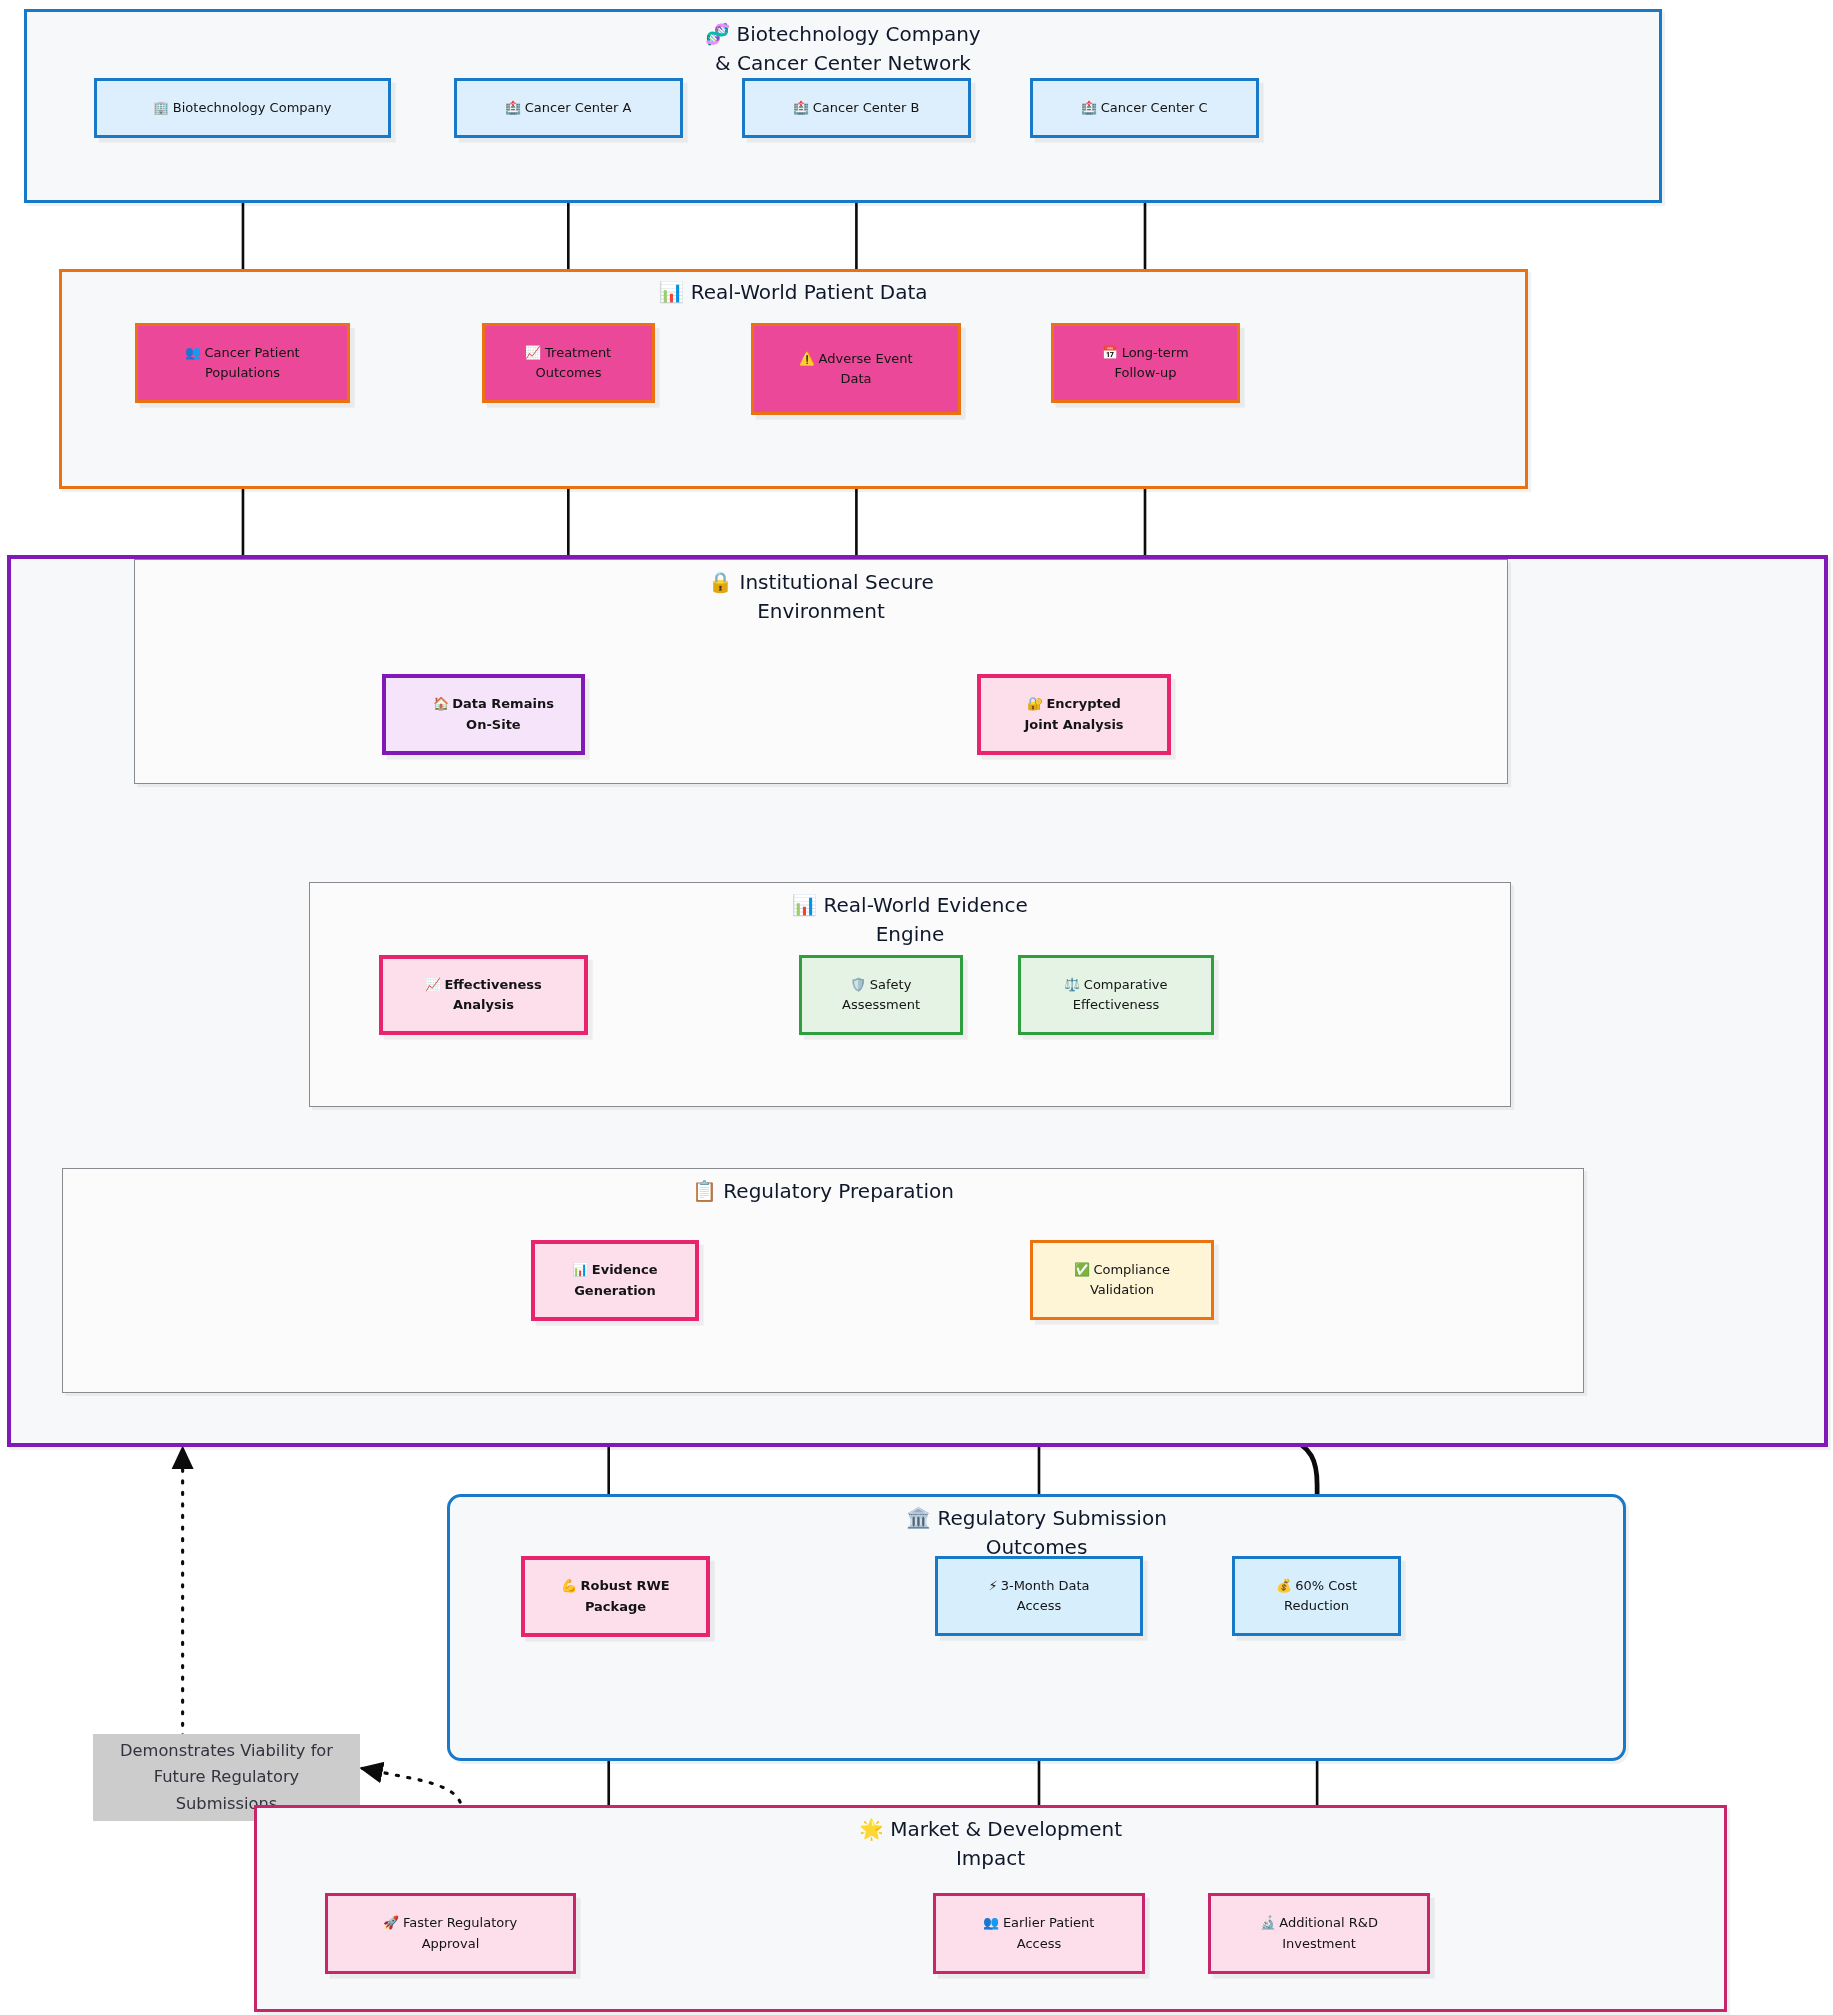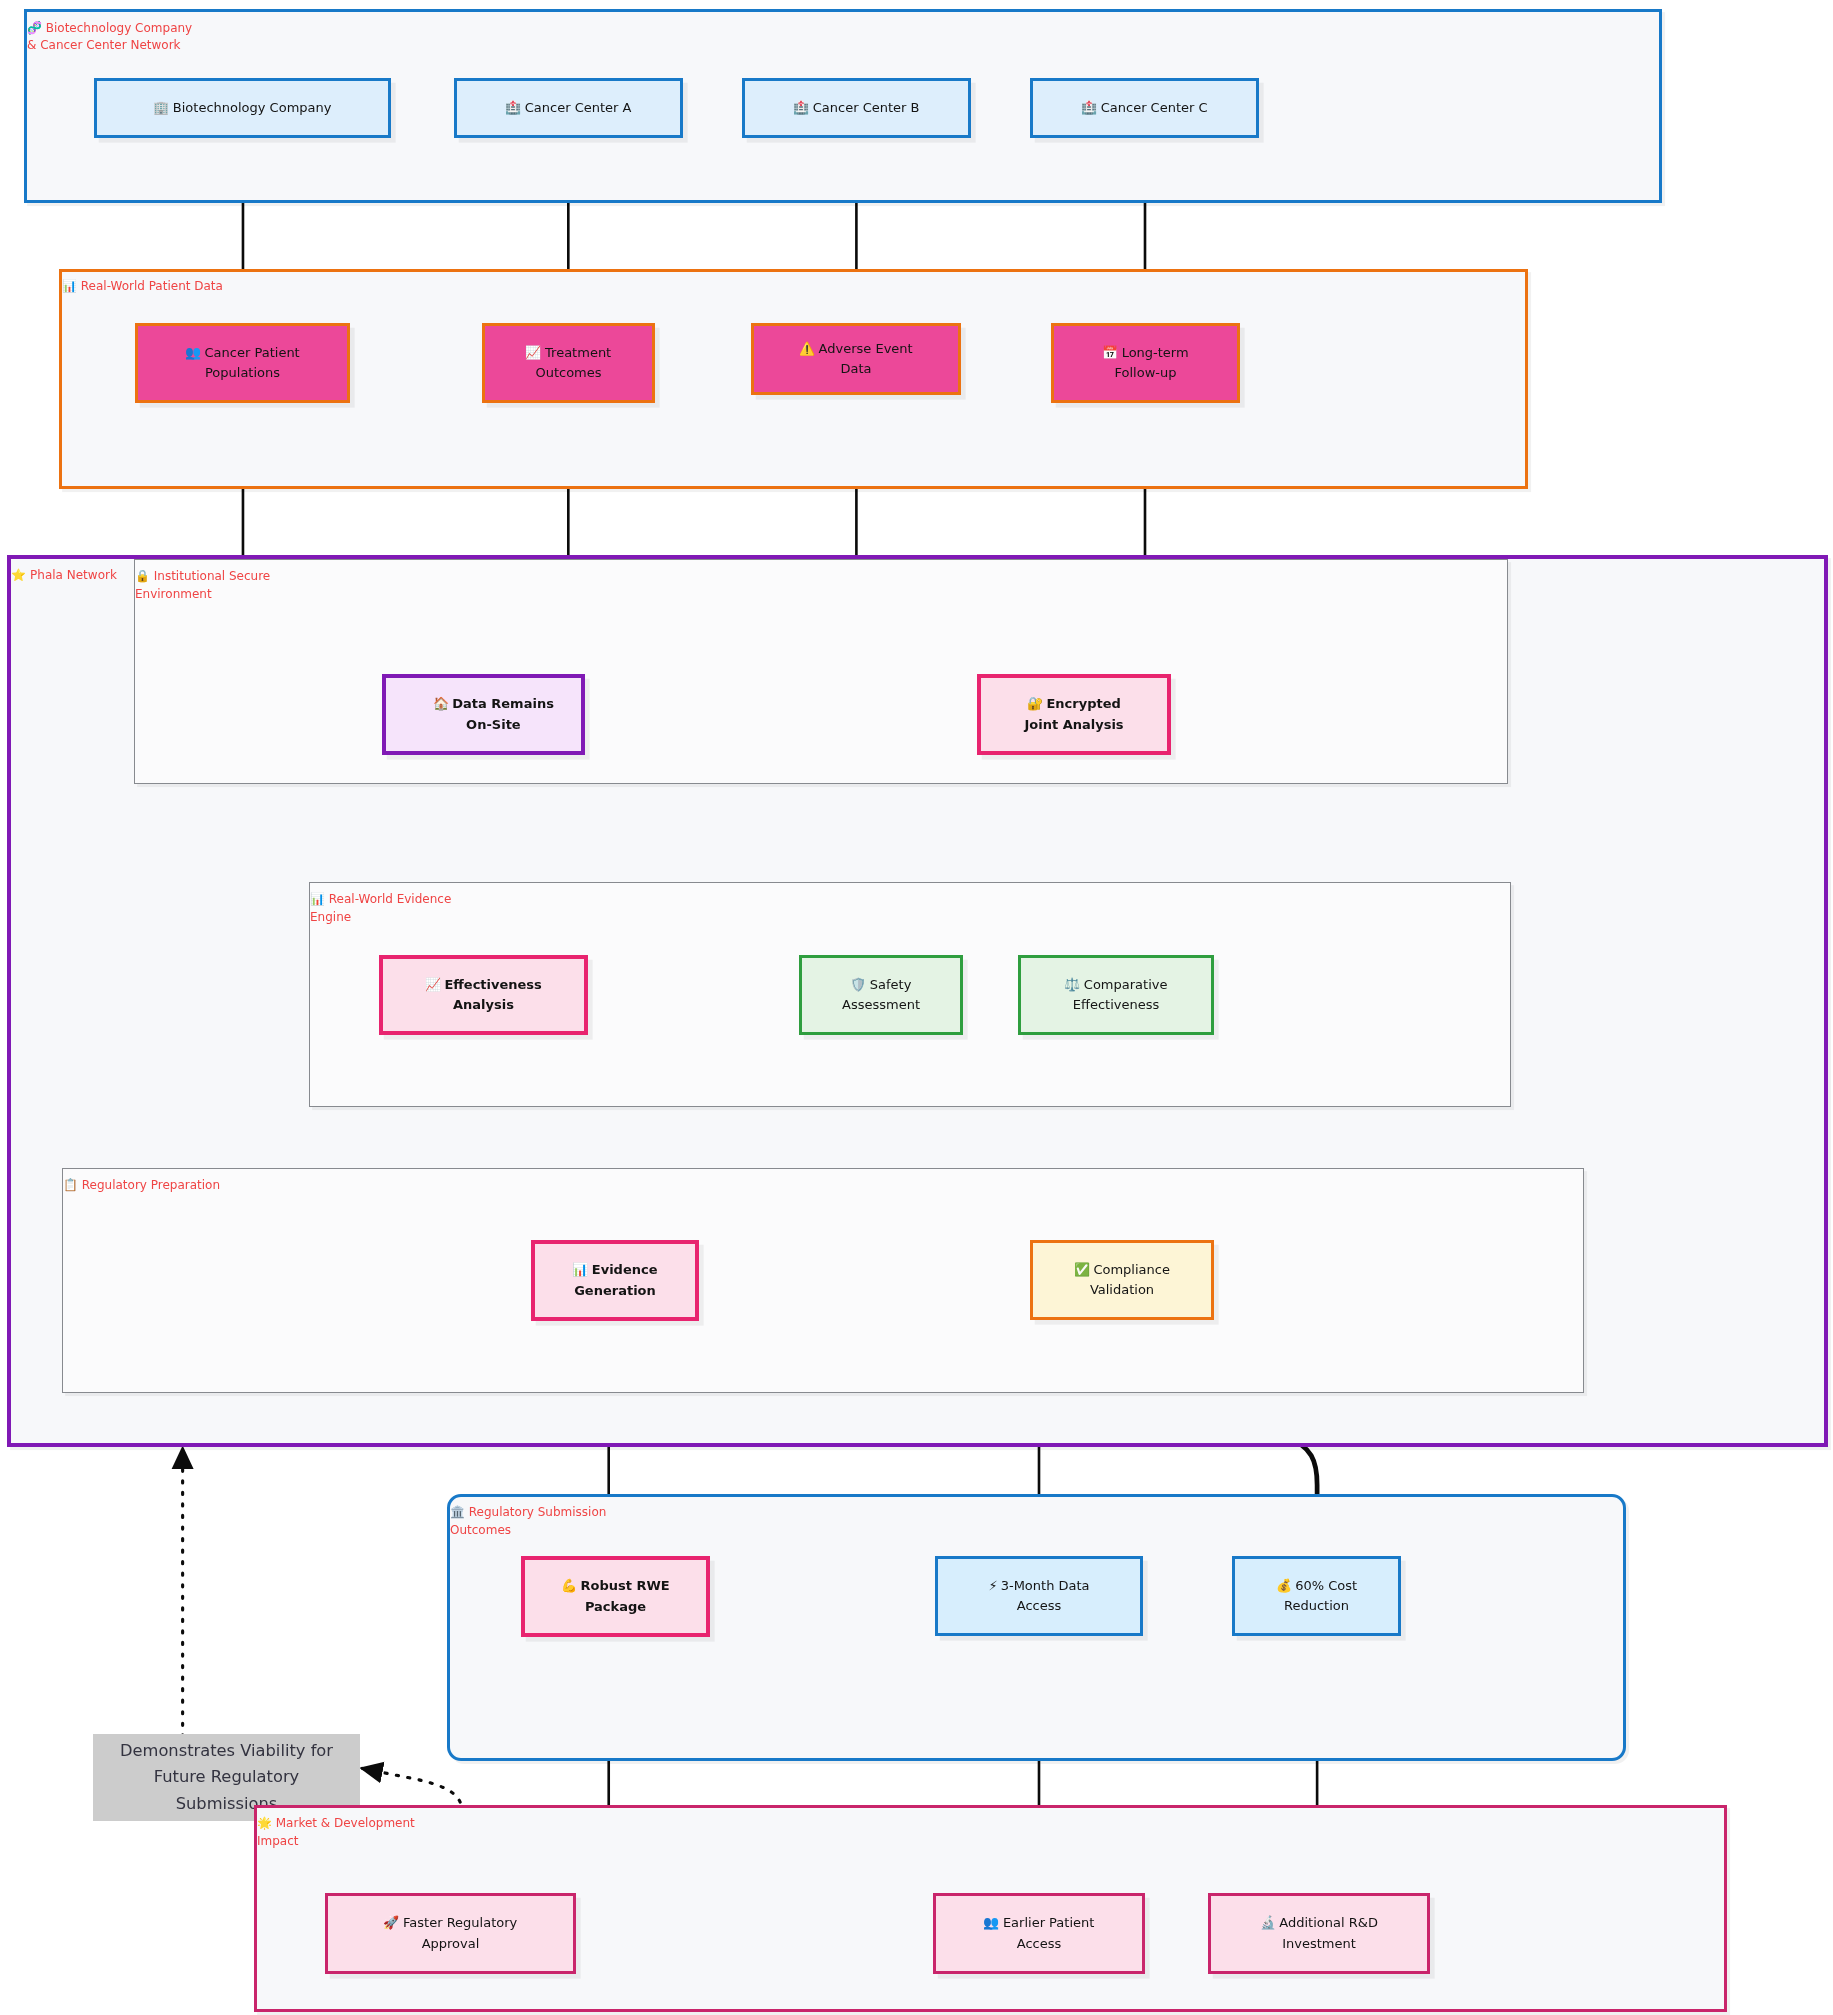--- a/index.html
+++ b/index.html
@@ -21,23 +21,23 @@
   .cluster {
     position: absolute;
     background: #f7f8fa;
     box-sizing: border-box;
     box-shadow: 3.1px 3.1px 0 0 rgba(0,0,0,0.055);
   }
   .cluster-title {
     position: absolute;
     left: 0;
     right: 0;
-    text-align: left;
-    color: #ef4444;
-    font-size: 12px;
+    text-align: center;
+    color: #0f172a;
+    font-size: 20px;
     line-height: 1.45;
     white-space: pre-line;
     pointer-events: none;
   }
   .c-blue   { border: 3.1px solid #1879c8; }
   .c-orange { border: 3.1px solid #ec7211; }
   .c-purple { border: 4.2px solid #8019b5; }
   .c-grey   { border: 1.6px solid #878a8f; background: #fbfbfc; box-shadow:3.1px 3.1px 0 0 rgba(0,0,0,0.05); }
   .c-lblue  { border: 3.1px solid #1879c8; }
   .c-pink   { border: 3.1px solid #c9256b; }
@@ -178,21 +178,21 @@
   <div class="node n-data" style="left:135px; top:323px; width:215px; height:80px;">
     <div><span class="ico">👥</span><span>Cancer Patient
 Populations</span></div>
   </div>
 
   <div class="node n-data" style="left:482px; top:323px; width:173px; height:80px;">
     <div><span class="ico">📈</span><span>Treatment
 Outcomes</span></div>
   </div>
 
-  <div class="node n-data" style="left:751px; top:323px; width:210px; height:72px;">
+  <div class="node n-data" style="left:751px; top:323px; width:210px; height:92px;">
     <div><span class="ico">⚠️</span><span>Adverse Event
 Data</span></div>
   </div>
 
   <div class="node n-data" style="left:1051px; top:323px; width:189px; height:80px;">
     <div><span class="ico">📅</span><span>Long-term
 Follow-up</span></div>
   </div>
 
   <div class="cluster c-purple" style="left:7.3px; top:555px; width:1821px; height:892px;">

